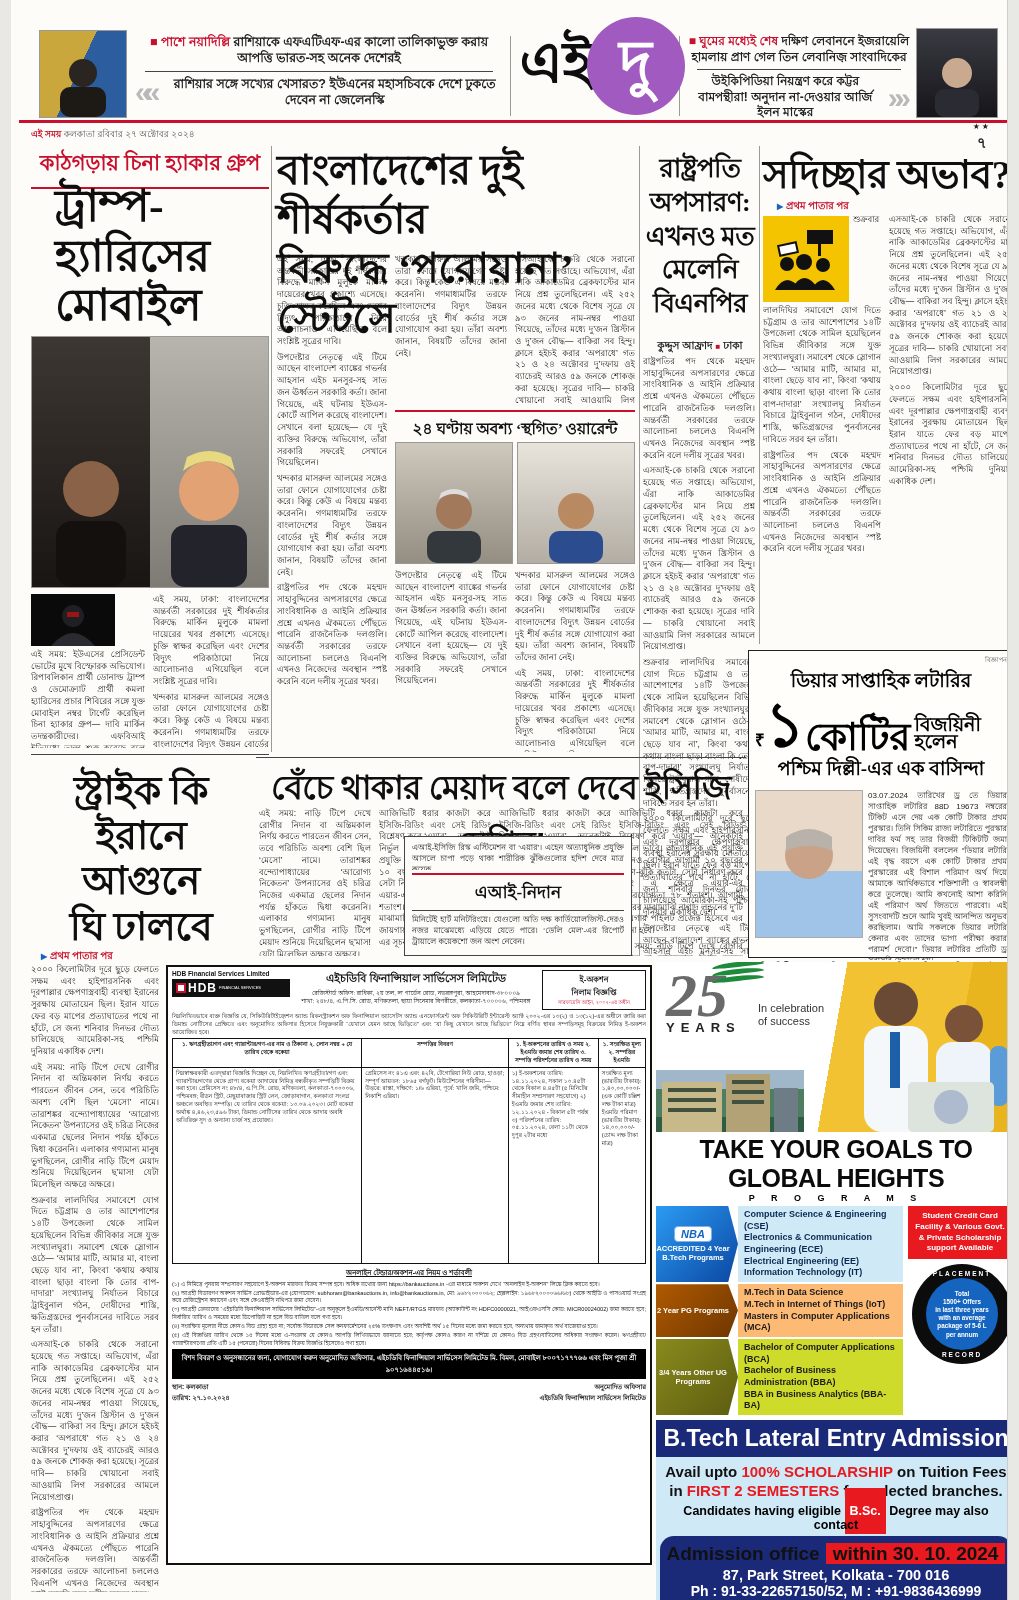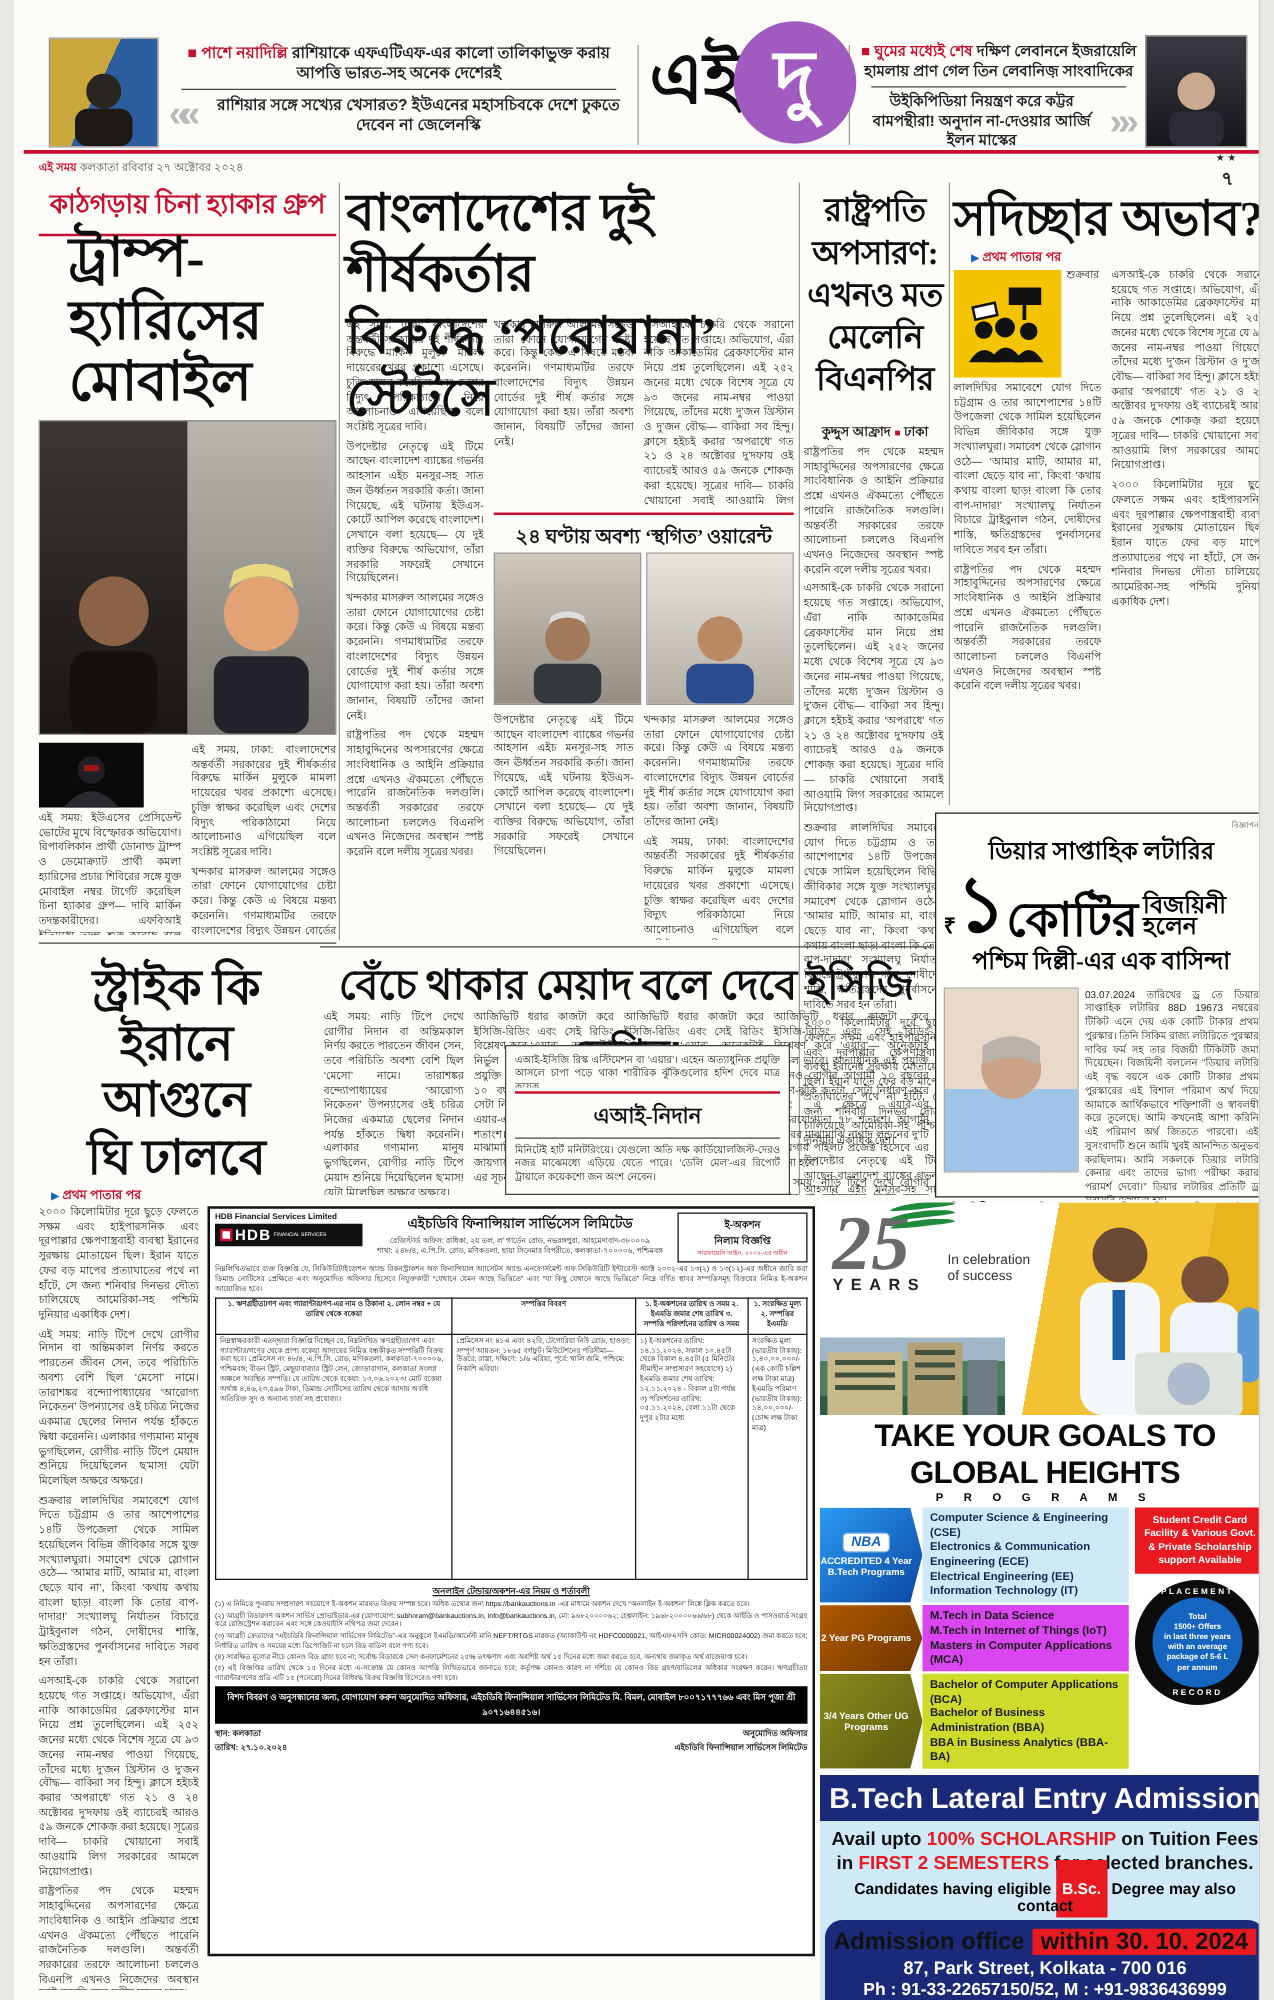--- a/index.html
+++ b/index.html
@@ -110,25 +110,25 @@
   .pd-rows { width:247px; display:flex; flex-direction:column; gap:2px; }
   .pd-row { display:flex; min-height:52px; }
   .pd-lab { width:82px; color:#fff; font-size:7.5px; font-weight:700; text-align:center;
     display:flex; flex-direction:column; align-items:center; justify-content:center; gap:2px;
     clip-path:polygon(0 0,88% 0,100% 50%,88% 100%,0 100%); padding-right:8px; }
   .pd-lab.blue { background:linear-gradient(135deg,#2b9bf4,#0b47a1); }
   .pd-lab.brown { background:linear-gradient(135deg,#b05a00,#6e3600); }
   .pd-lab.olive { background:linear-gradient(135deg,#8a8a1e,#5c5c10); }
   .pd-content { flex:1; padding:3px 6px; font-size:9px; font-weight:700; color:#0a2a52; line-height:1.3; display:flex; flex-direction:column; justify-content:center;}
   .pd-content.c1 { background:#cfe9f7; }
-  .pd-content.c2 { background:#d946ef; color:#1a1a1a; }
+  .pd-content.c2 { background:#fdba74; color:#1a1a1a; }
   .pd-content.c3 { background:#cfdb2a; color:#1a1a1a; }
   .nba { background:#fff; color:#1565c0; border-radius:4px; font-weight:800; font-style:italic;
     font-size:11px; padding:1px 6px; border:1px solid #7fb3e8; }
-  .pd-side { width:104px; display:flex; flex-direction:column; gap:5px; align-items:flex-start; }
+  .pd-side { width:104px; display:flex; flex-direction:column; gap:5px; align-items:flex-end; }
   .pd-redbox { background:#e8191f; color:#fff; font-size:8px; font-weight:700; text-align:center;
     padding:5px 4px; width:100%; line-height:1.35; }
   .pd-badge { width:100px; height:100px; border-radius:50%; background:#0c0c0c; position:relative;
     display:flex; align-items:center; justify-content:center; }
   .pd-badge .inner { width:72px; height:72px; border-radius:50%; background:#1565c0; color:#fff;
     font-size:6.3px; font-weight:700; text-align:center; display:flex; flex-direction:column;
     justify-content:center; line-height:1.3; }
   .pd-badge .arc { position:absolute; color:#fff; font-size:6.5px; font-weight:700; letter-spacing:2px; }
   .pd-btech { background:#1b2a78; color:#fff; font-size:23px; font-weight:800; text-align:center;
     padding:5px 0; margin-top:5px; }

